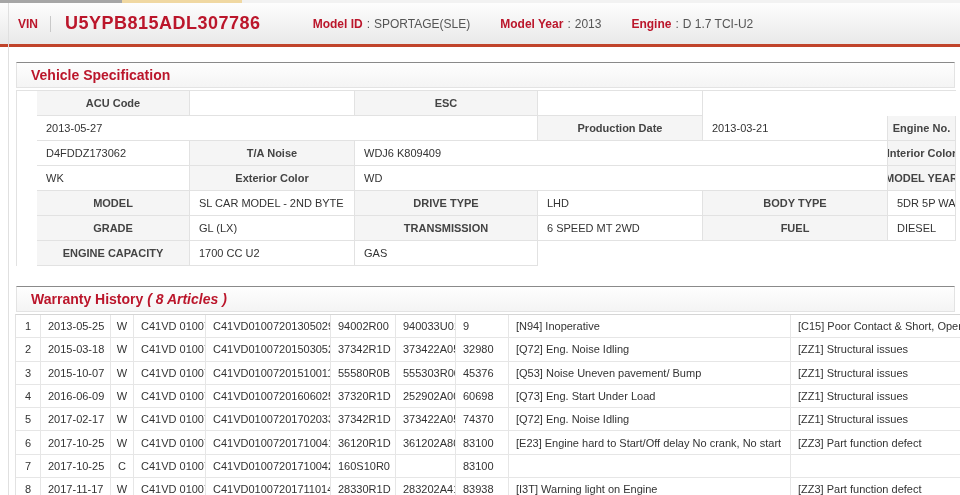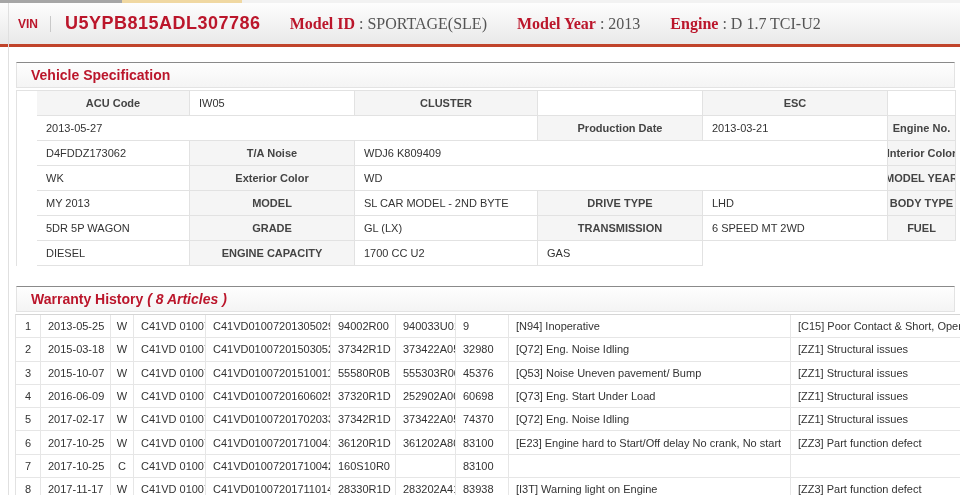--- a/index.html
+++ b/index.html
@@ -13,22 +13,22 @@
   .tabstrip .seg-rest  { flex:1; background:#f2f2f2; }
 
   
   .leftline { position:absolute; left:8px; top:3px; bottom:0; width:1px; background:#e0e0e0; }
 
   
   .vinbar { height:41px; background:linear-gradient(#fdfdfd,#e9e9e9);
     display:flex; align-items:center; padding-left:18px; }
   .vin-label { color:#bb162b; font-weight:bold; font-size:12px; }
   .vin-div { width:1px; height:16px; background:#c9c9c9; margin:0 14px 0 12px; }
-  .vin-value { color:#bb162b; font-weight:bold; font-size:18px; letter-spacing:.5px; margin-right:29px; }
-  .meta { font-size:16px; margin-right:30px; white-space:nowrap;font-family:Liberation Serif, serif; }
+  .vin-value { color:#bb162b; font-weight:bold; font-size:18px; letter-spacing:.5px; margin-right:52px; }
+  .meta { font-size:12px; margin-right:30px; white-space:nowrap; }
   .meta .ml { color:#bb162b; font-weight:bold; }
   .meta .sep { color:#555; padding:0 4px; }
   .meta .mv { color:#555; }
   .redline { height:3px; background:#c0432a; }
 
   
   .section { margin:15px 5px 0 16px; }
   .sec-head { height:26px; line-height:25px; background:linear-gradient(#fefefe,#f4f4f4);
     border:1px solid #e3e3e3; border-top:1px solid #8a8a8a; padding-left:14px;
     color:#bb162b; font-weight:bold; font-size:14px; }
@@ -71,42 +71,39 @@
   <span class="meta"><span class="ml">Model ID</span><span class="sep">:</span><span class="mv">SPORTAGE(SLE)</span></span>
   <span class="meta"><span class="ml">Model Year</span><span class="sep">:</span><span class="mv">2013</span></span>
   <span class="meta"><span class="ml">Engine</span><span class="sep">:</span><span class="mv">D 1.7 TCI-U2</span></span>
 </div>
 <div class="redline"></div>
 
 <div class="section">
   <div class="sec-head">Vehicle Specification</div>
   <div class="spec">
     <div class="lb">ACU Code</div>
-    <div class="vl">IW05</div>
-    <div class="lb">CLUSTER</div>
     <div class="vl"></div>
     <div class="lb">ESC</div>
     <div class="vl"></div>
 
     <div class="vl sp3">2013-05-27</div>
     <div class="lb">Production Date</div>
     <div class="vl">2013-03-21</div>
 
     <div class="lb">Engine No.</div>
     <div class="vl">D4FDDZ173062</div>
     <div class="lb">T/A Noise</div>
     <div class="vl sp3">WDJ6 K809409</div>
 
     <div class="lb">Interior Color</div>
     <div class="vl">WK</div>
     <div class="lb">Exterior Color</div>
     <div class="vl sp3">WD</div>
 
     <div class="lb">MODEL YEAR</div>
-    <div class="vl">MY 2013</div>
     <div class="lb">MODEL</div>
     <div class="vl">SL CAR MODEL - 2ND BYTE</div>
     <div class="lb">DRIVE TYPE</div>
     <div class="vl">LHD</div>
 
     <div class="lb">BODY TYPE</div>
     <div class="vl">5DR 5P WAGON</div>
     <div class="lb">GRADE</div>
     <div class="vl">GL (LX)</div>
     <div class="lb">TRANSMISSION</div>

